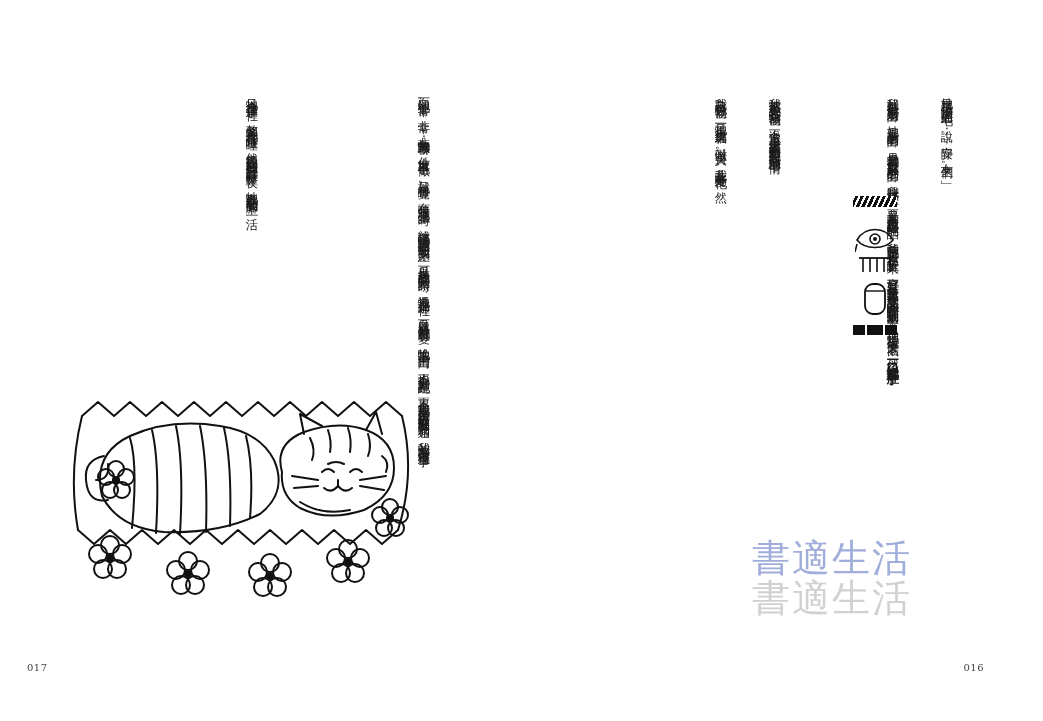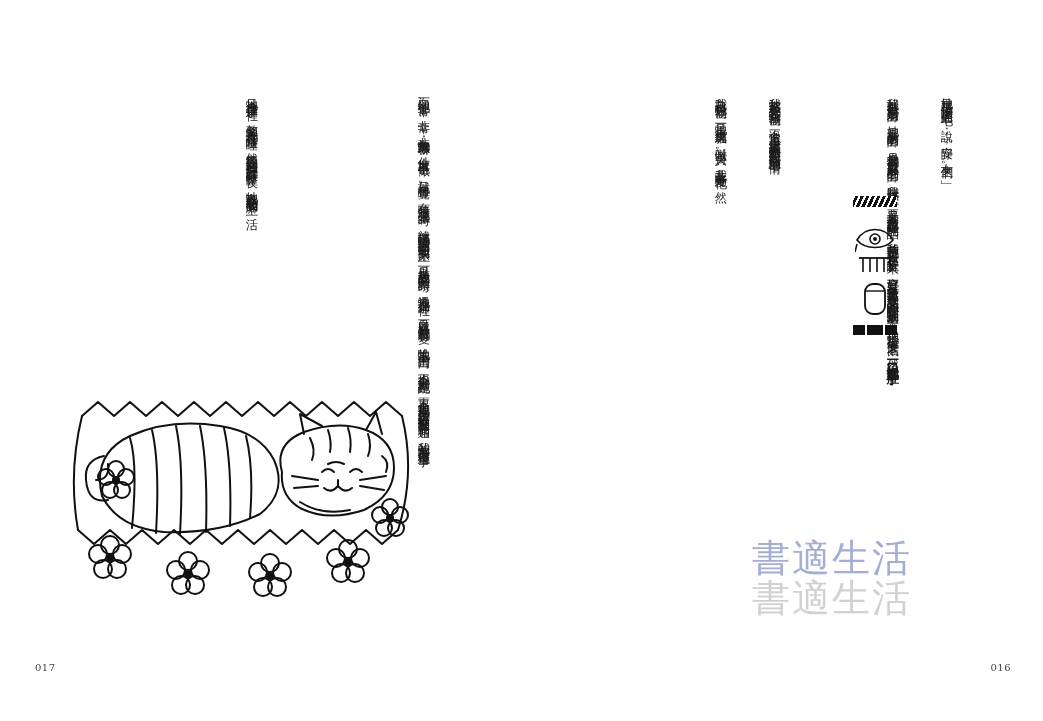--- a/index.html
+++ b/index.html
@@ -53,22 +53,22 @@
   }
 
   .folio {
     position: absolute;
     bottom: 48px;
     font-family: "DejaVu Serif", "Liberation Serif", serif;
     font-size: 10px;
     letter-spacing: 0.5px;
     color: #444;
   }
-  .folio-right { right: 32px; margin-top: 32px; }
-  .folio-left { left: 35px; }
+  .folio-right { right: 59px; margin-top: 32px; }
+  .folio-left { left: 27px; }
 
   
   .emph {
     font-weight: bold;
   }
 
   
   .glyph-block {
     position: absolute;
     left: 330px;

